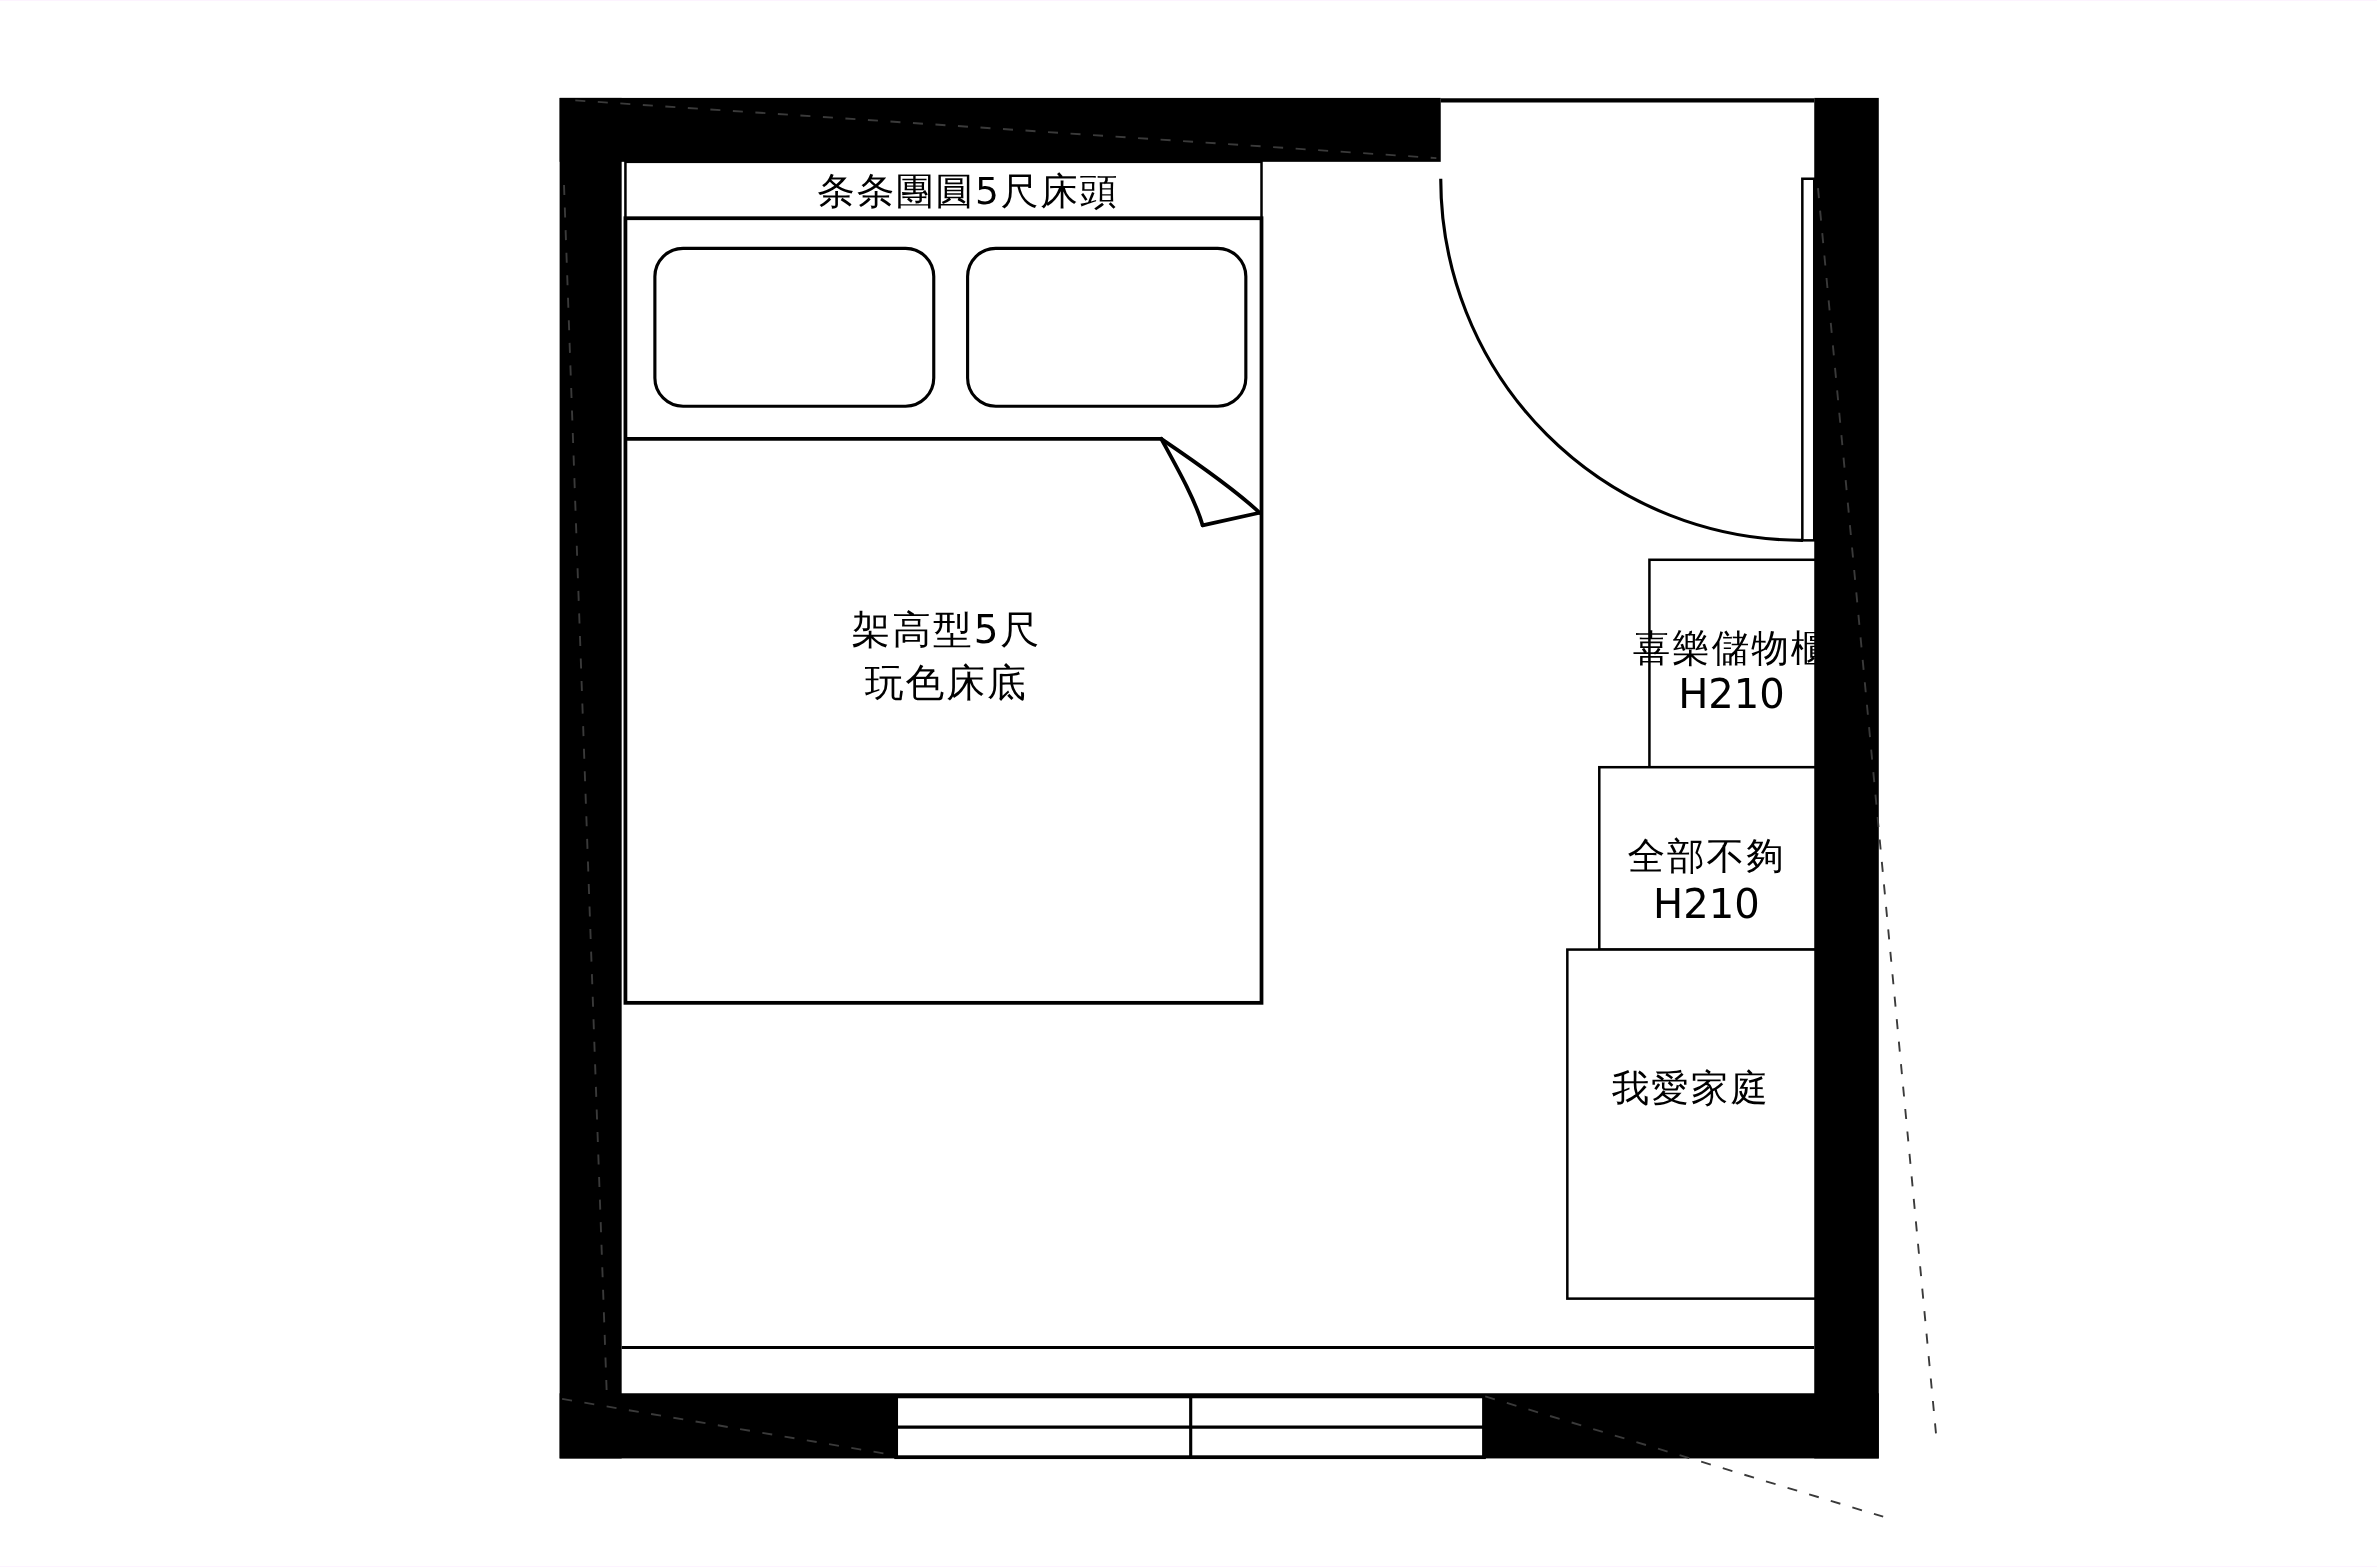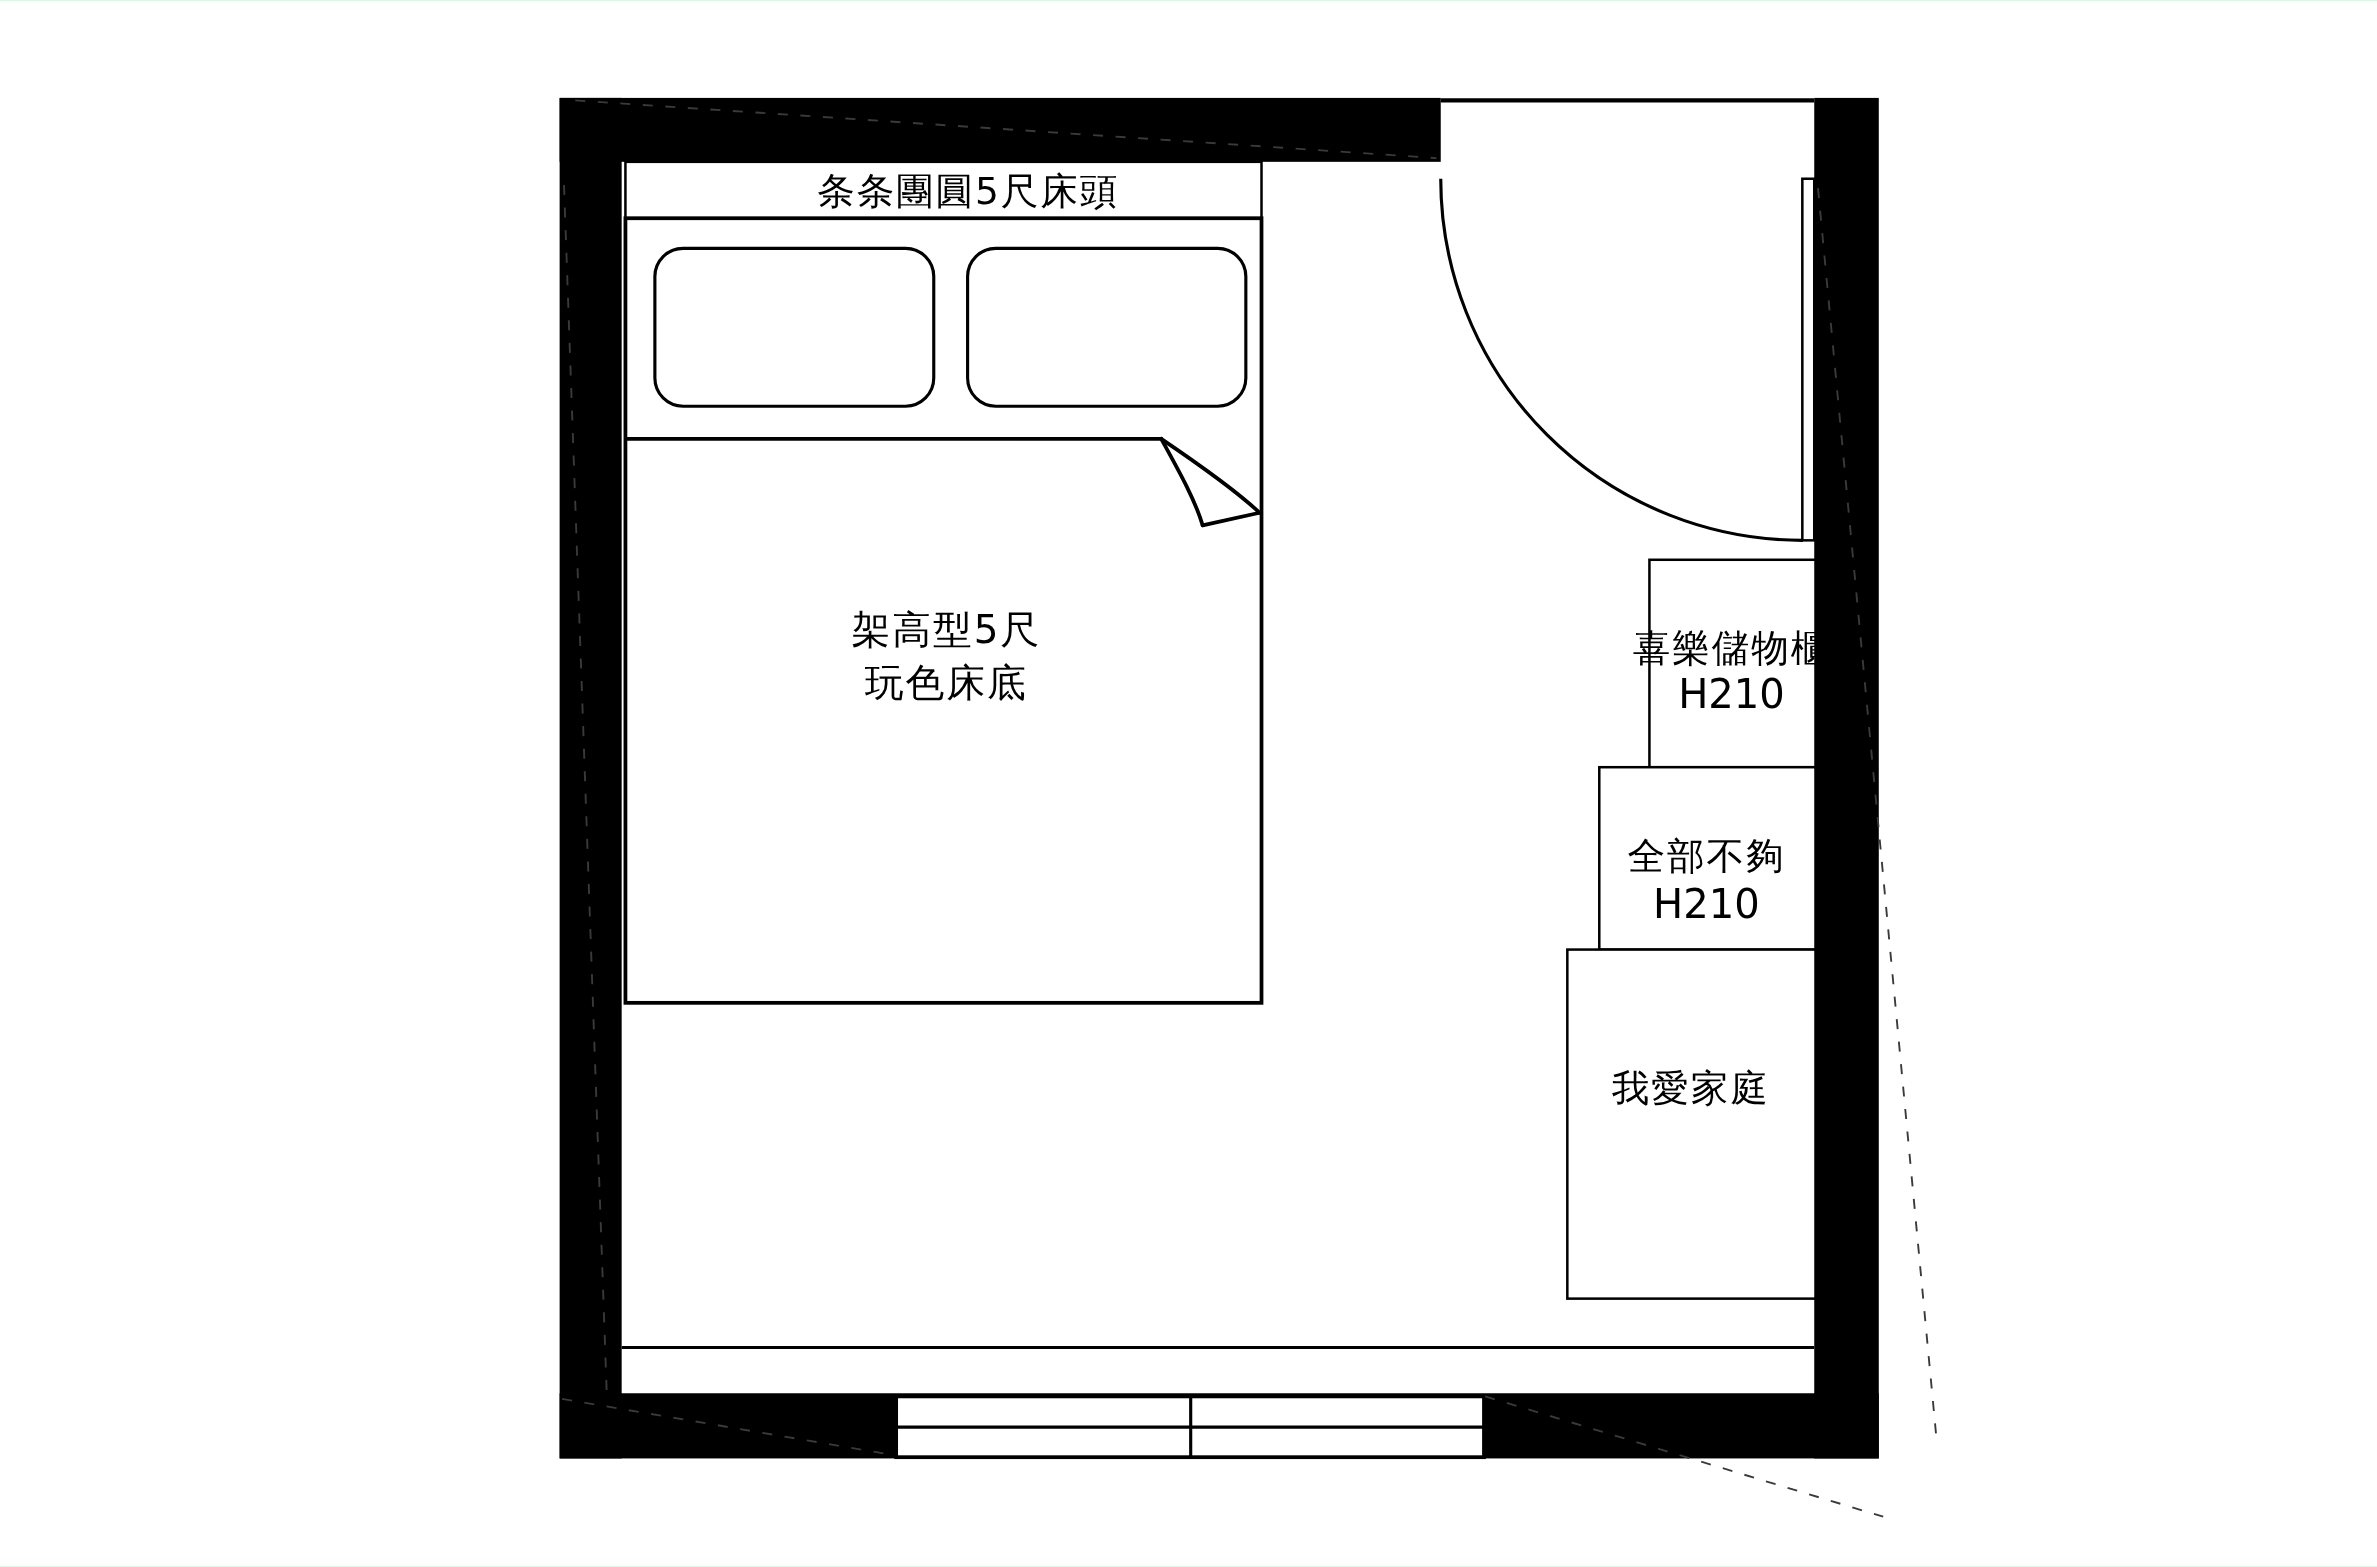--- a/index.html
+++ b/index.html
@@ -5,21 +5,21 @@
   html, body {
     margin: 0;
     padding: 0;
     background: #ffffff;
     font-family: "DejaVu Sans", sans-serif;
   }
   .stage {
     position: relative;
     width: 2377px;
     height: 1567px;
-    background: #22c55e;
+    background: #f0abfc;
     overflow: hidden;
   }
   svg { display: block; }
   text {
     fill: #000000;
     font-family: "DejaVu Sans", sans-serif;
     font-weight: 400;
   }
   .cjk-label { letter-spacing: 3px; }
 </style>

